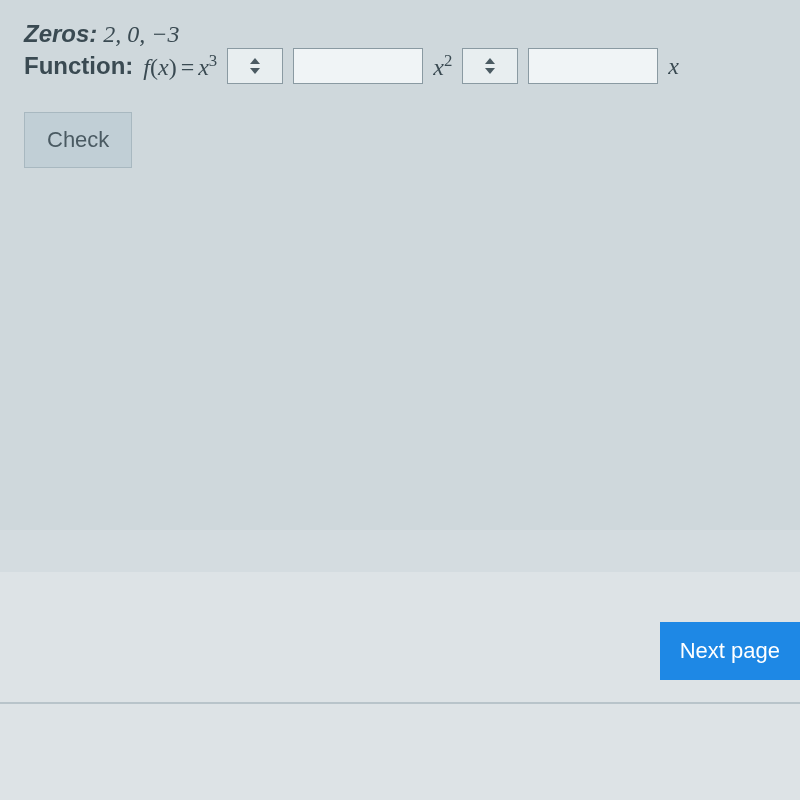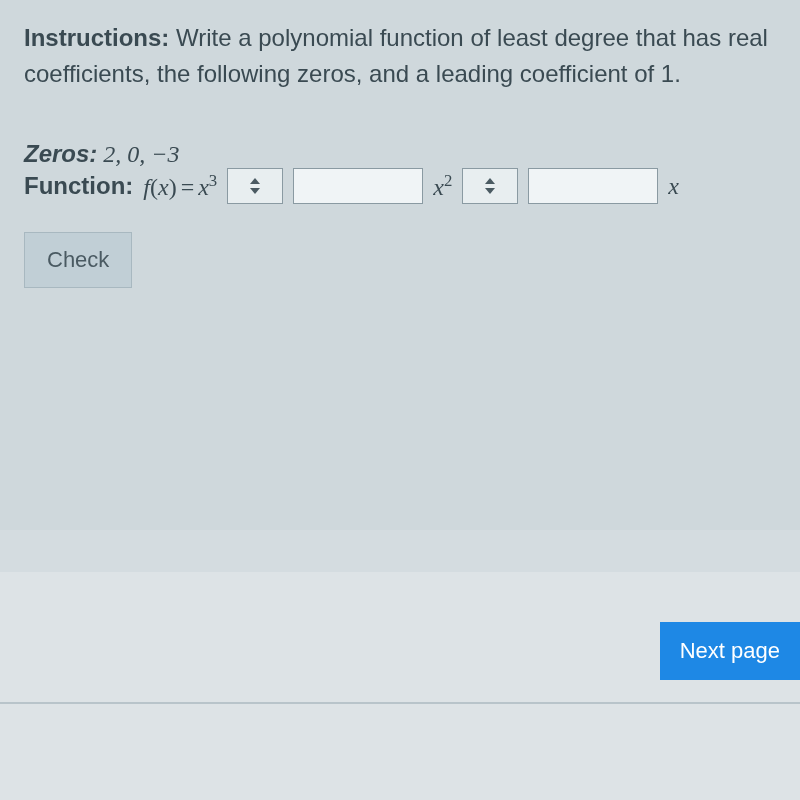--- a/index.html
+++ b/index.html
@@ -122,23 +122,20 @@
       font-size: 22px;
       padding: 16px 20px;
       cursor: pointer;
       border: none;
     }
   </style>
 </head>
 <body>
 
 <div class="content-area">
-  <p class="instructions">
-    <span class="label">Instructions:</span><span> Write a polynomial function of least degree that has real coefficients, the following zeros, and a leading coefficient of 1.</span>
-  </p>
 
   <p class="zeros-line">
     <span class="label">Zeros:</span><span class="zeros-values"> 2, 0, −3</span>
   </p>
 
   <div class="function-line">
     <span class="label">Function:</span>
     <span class="math">
       <span>f</span><span class="paren">(</span><span>x</span><span class="paren">)</span><span class="eq">=</span><span>x</span><sup>3</sup>
     </span>

